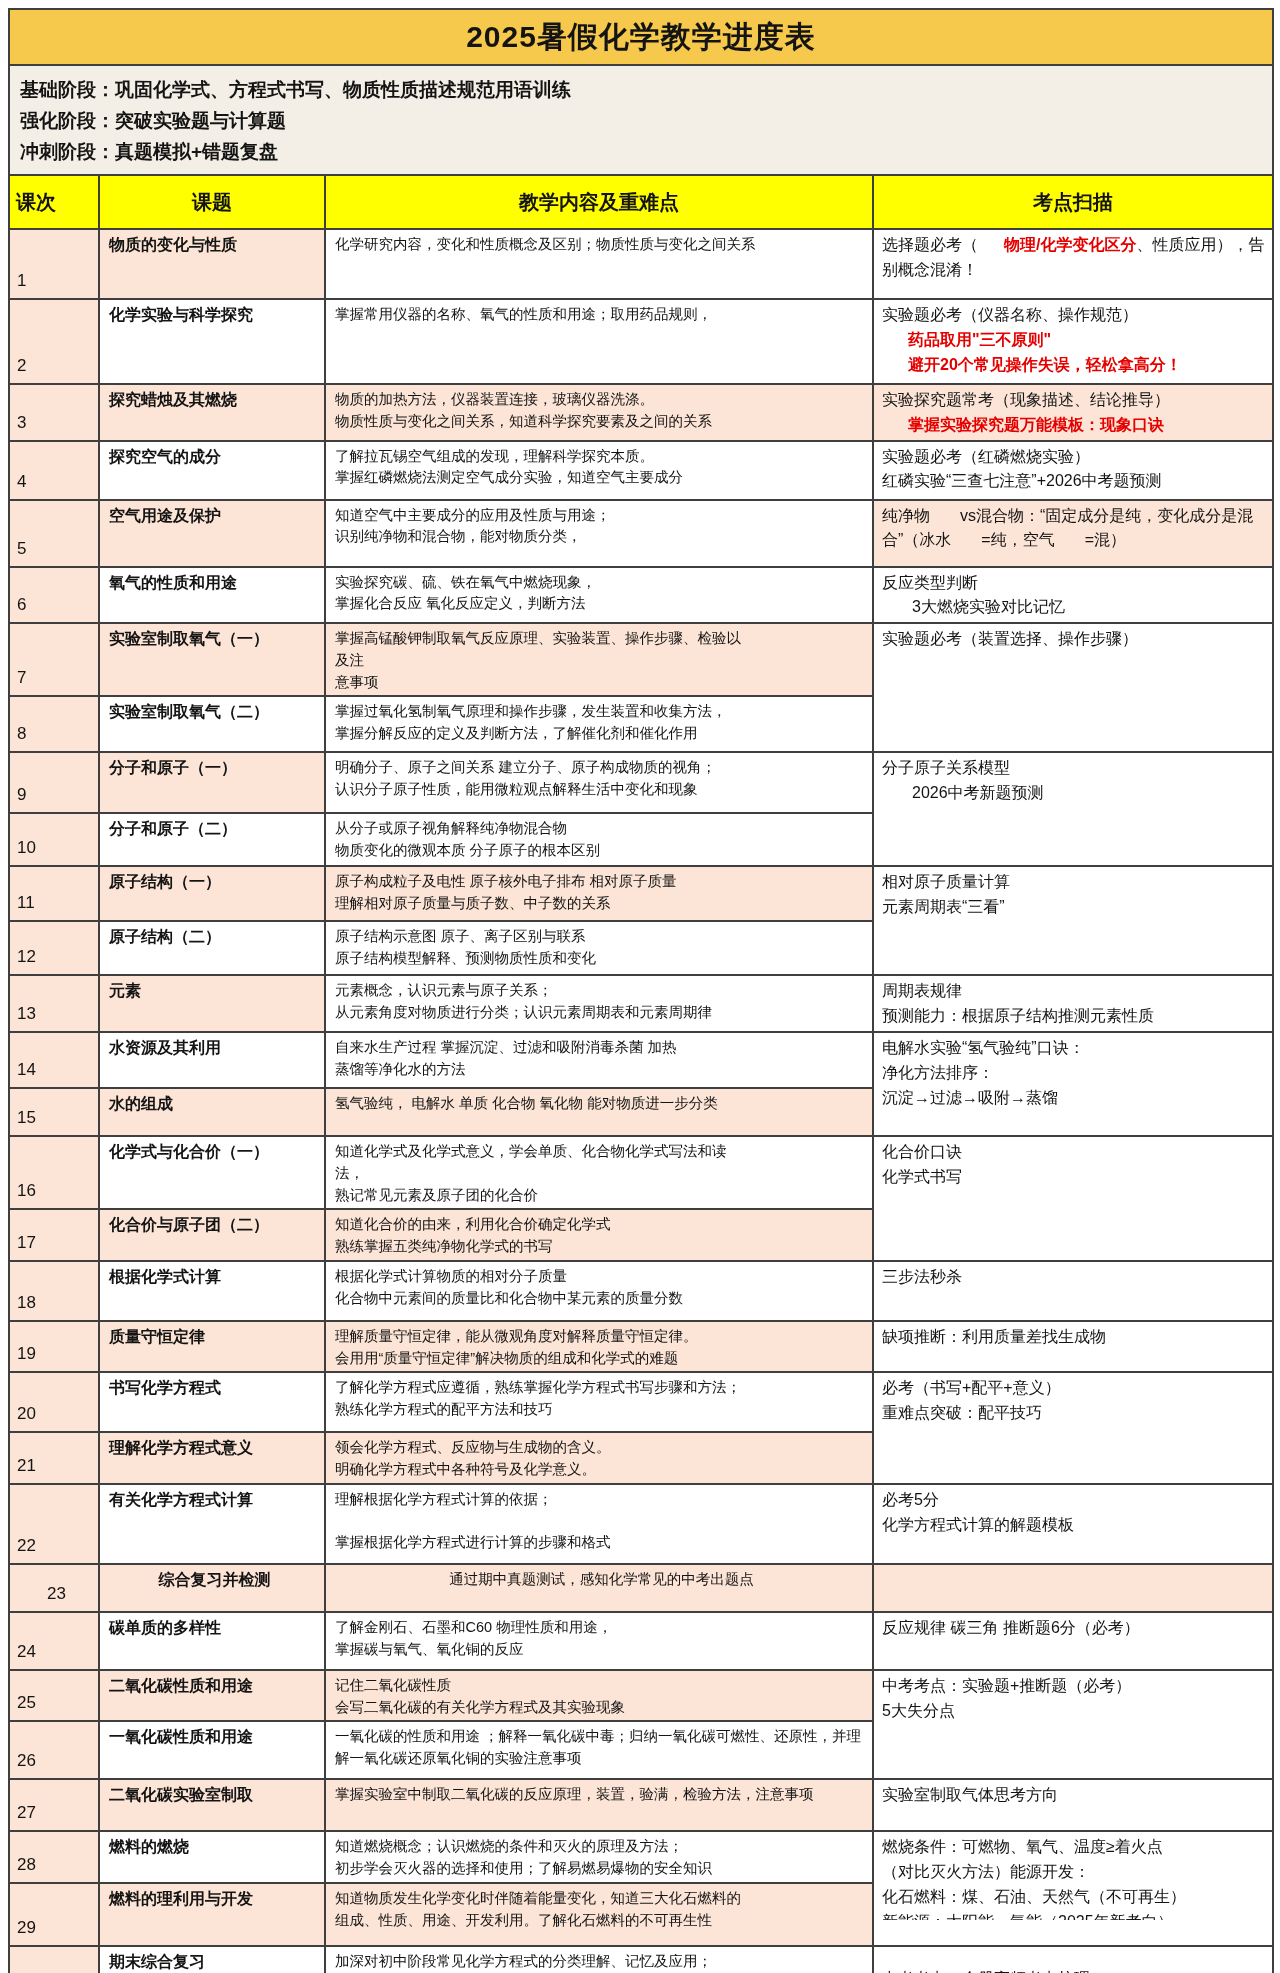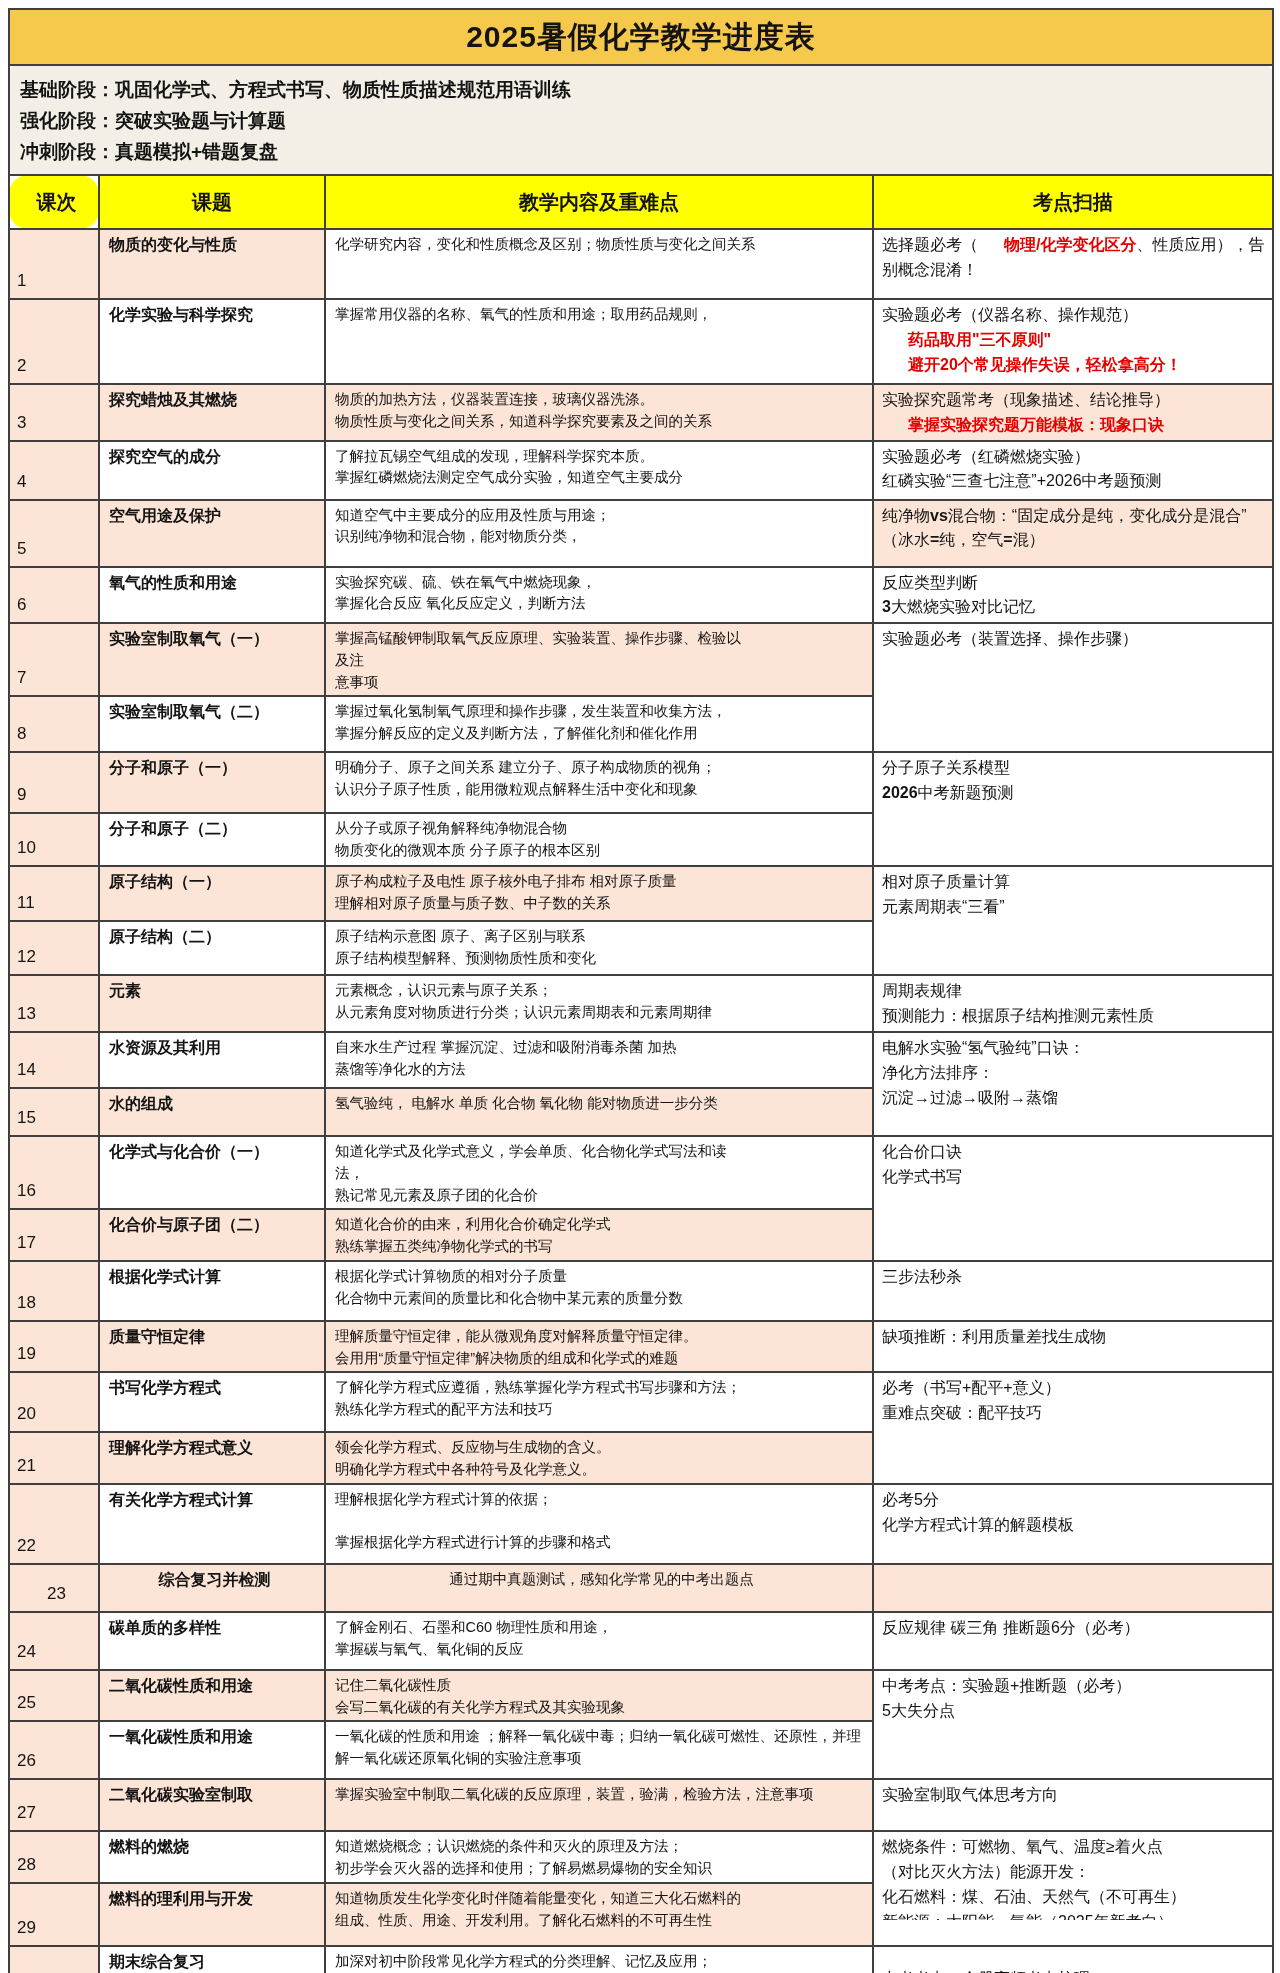--- a/index.html
+++ b/index.html
@@ -6,33 +6,33 @@
     --gold:#F6C94D; --yellow:#FFFF00; --tint:#FCE4D6;
     --cream:#F4EFE6; --red:#E50000; --bdr:#3F3F3F;
   }
   html,body{margin:0;padding:0;background:#FFFFFF;}
   body{width:1280px;font-family:"Liberation Sans","DejaVu Sans",sans-serif;color:#141414;}
   table.sched{border-collapse:collapse;table-layout:fixed;width:1264px;margin:8px 0 0 8px;}
   td{border:2px solid var(--bdr);overflow:hidden;word-break:break-all;}
   td.title{background:var(--gold);height:52px;text-align:center;vertical-align:middle;
            font-size:30px;font-weight:bold;letter-spacing:1px;}
   td.phases{background:var(--cream);height:100px;vertical-align:middle;padding:4px 10px;
-            font-size:19px;font-weight:bold;border-radius:9px;}
+            font-size:19px;font-weight:bold;}
   td.phases div{line-height:31px;white-space:nowrap;}
   tr.head td{background:var(--yellow);height:50px;font-size:20px;font-weight:bold;
              text-align:center;vertical-align:middle;}
-  tr.head td.first{text-align:center;padding-left:6px;border-radius:19px;}
+  tr.head td.first{text-align:left;padding-left:6px;}
   td.no{vertical-align:bottom;padding:0 2px 7px 7px;font-size:17px;background:var(--tint);}
   td.topic{vertical-align:top;padding:4px 4px 0 9px;font-size:16px;font-weight:bold;
            white-space:pre-line;line-height:1.4;}
   td.content{vertical-align:top;padding:4px 4px 2px 9px;font-size:14.5px;line-height:1.5;}
   td.scan{vertical-align:top;padding:3px 4px 2px 8px;font-size:16px;line-height:1.55;}
   .tint{background:var(--tint);}
   .red{color:var(--red);font-weight:bold;padding-left:26px;}
-  .b{font-weight:bold;}
+  .b{font-weight:normal;padding-left:30px;}
   .clip{height:10px;overflow:hidden;line-height:24px;}
 </style>
 </head>
 <body>
 
 <table class="sched">
   <colgroup>
     <col style="width:90px">
       <col style="width:226px">
       <col style="width:548px">

